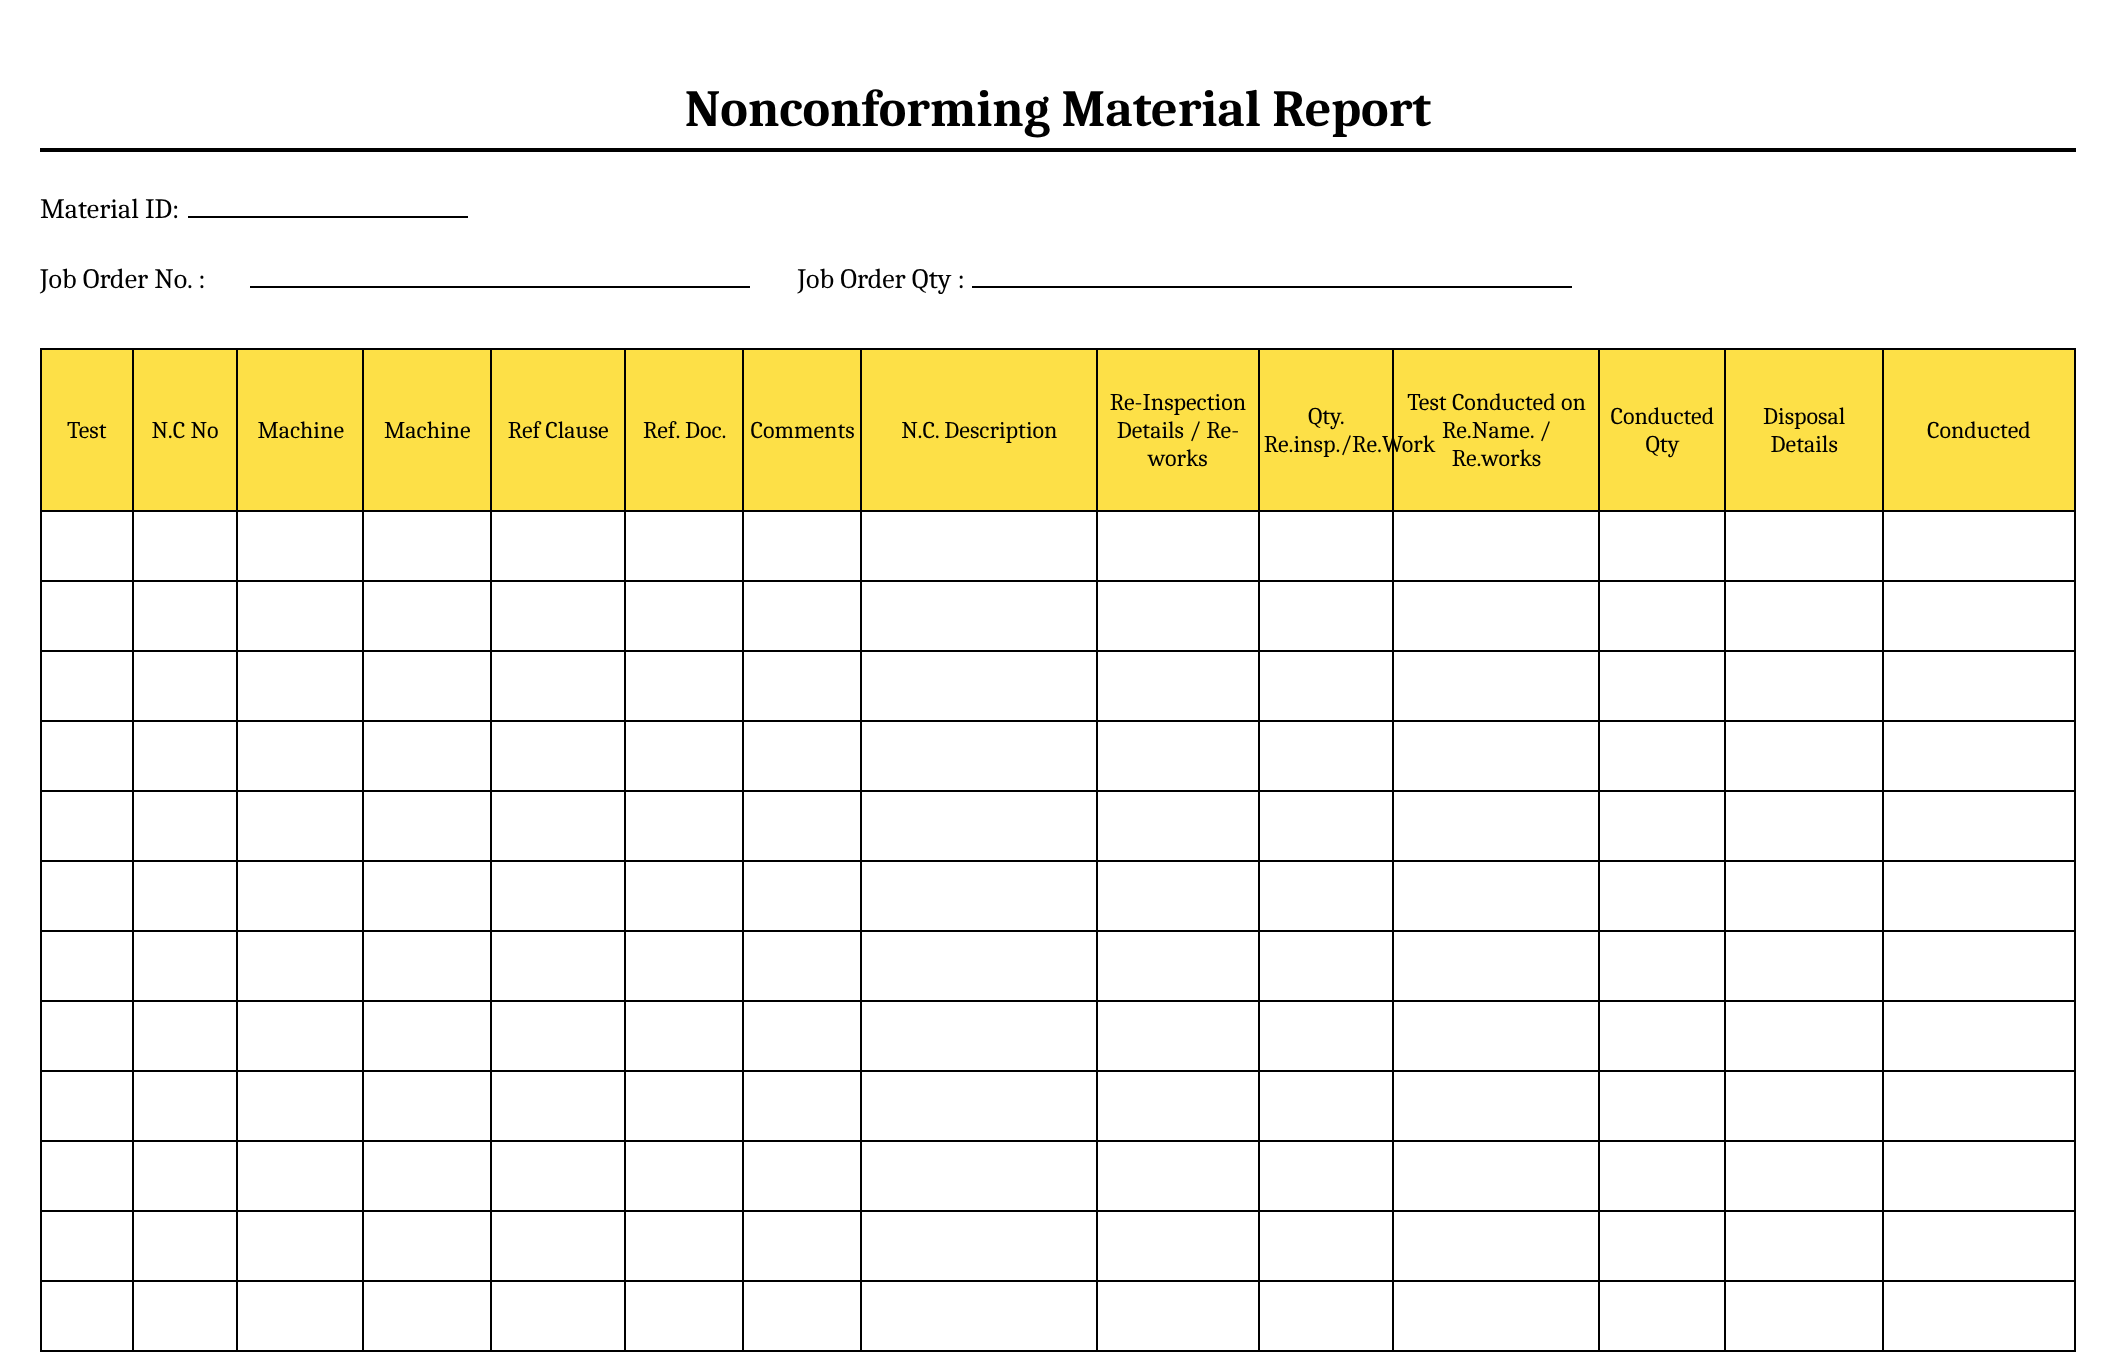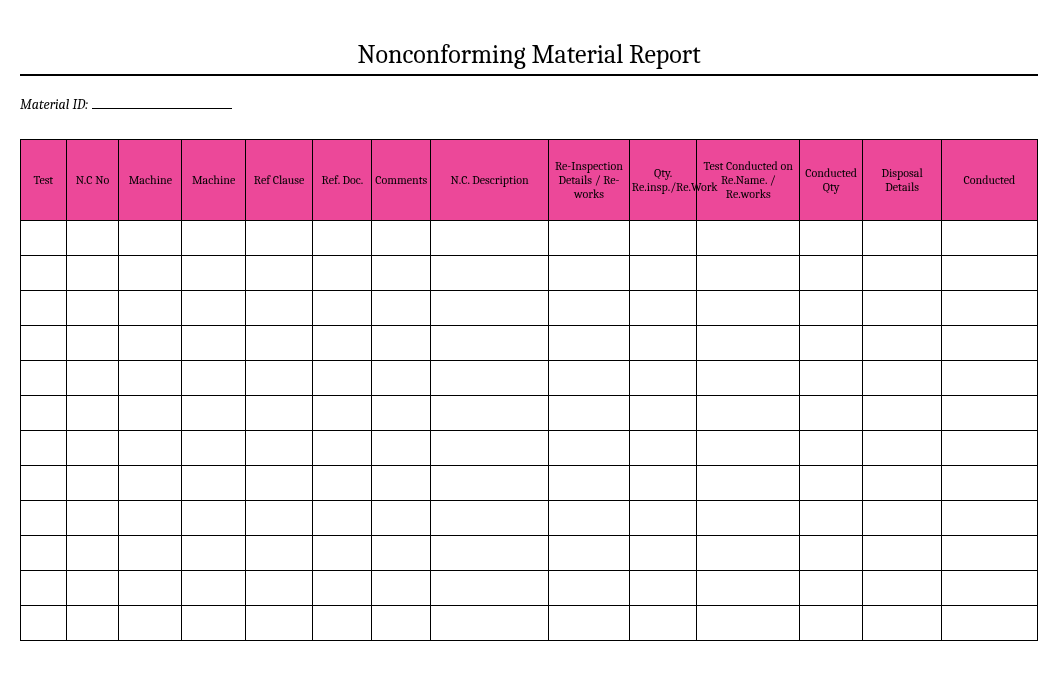--- a/index.html
+++ b/index.html
@@ -6,21 +6,21 @@
     margin: 0;
     padding: 20px;
     font-family: Cambria, Georgia, 'Times New Roman', serif;
     background: #ffffff;
     width: 1058px;
     box-sizing: border-box;
   }
   .title {
     text-align: center;
     font-size: 26px;
-    font-weight: normal;
+    font-weight: bold;
     margin-top: 20px;
     margin-bottom: 4px;
   }
   .hr {
     border: none;
     border-top: 2px solid #000;
     margin: 0 0 14px 0;
   }
   .fields {
     font-size: 14px;
@@ -31,21 +31,20 @@
     gap: 24px;
     margin-bottom: 4px;
   }
   .field {
     display: inline-flex;
     align-items: baseline;
     white-space: pre;
   }
   .field .label {
     margin-right: 4px;
-    font-style: italic;
   }
   .field .line {
     display: inline-block;
     border-bottom: 1px solid #000;
     height: 1em;
     vertical-align: baseline;
   }
   table {
     border-collapse: collapse;
     width: 100%;
@@ -54,38 +53,49 @@
   }
   th, td {
     border: 1px solid #000;
     font-size: 12px;
     text-align: center;
     vertical-align: middle;
     padding: 4px 2px;
     font-weight: normal;
   }
   th {
-    background: #ec4899;
+    background: #fde047;
     height: 72px;
   }
   td {
     height: 26px;
   }
 </style>
 </head>
 <body>
 
 <div class="title">Nonconforming Material Report</div>
 <hr class="hr">
 
 <div class="fields">
   <div class="field-row">
     <span class="field">
       <span class="label">Material ID:</span>
       <span class="line" style="width:140px"></span>
+    </span>
+  </div>
+  <div class="field-row">
+    <span class="field">
+      <span class="label">Job Order No. :</span>
+      <span style="width:18px;display:inline-block"></span>
+      <span class="line" style="width:250px"></span>
+    </span>
+    <span class="field">
+      <span class="label">Job Order Qty :</span>
+      <span class="line" style="width:300px"></span>
     </span>
   </div>
 </div>
 
 <table>
   <colgroup id="cg">
       <col style="width: 42px;">
       <col style="width: 48px;">
       <col style="width: 58px;">
       <col style="width: 58px;">

